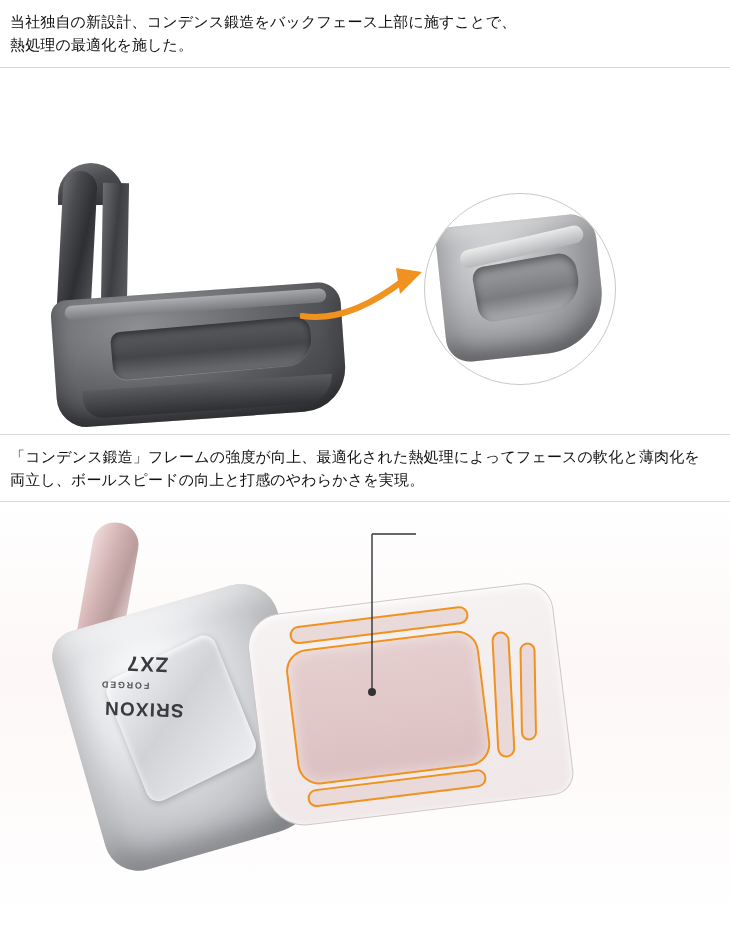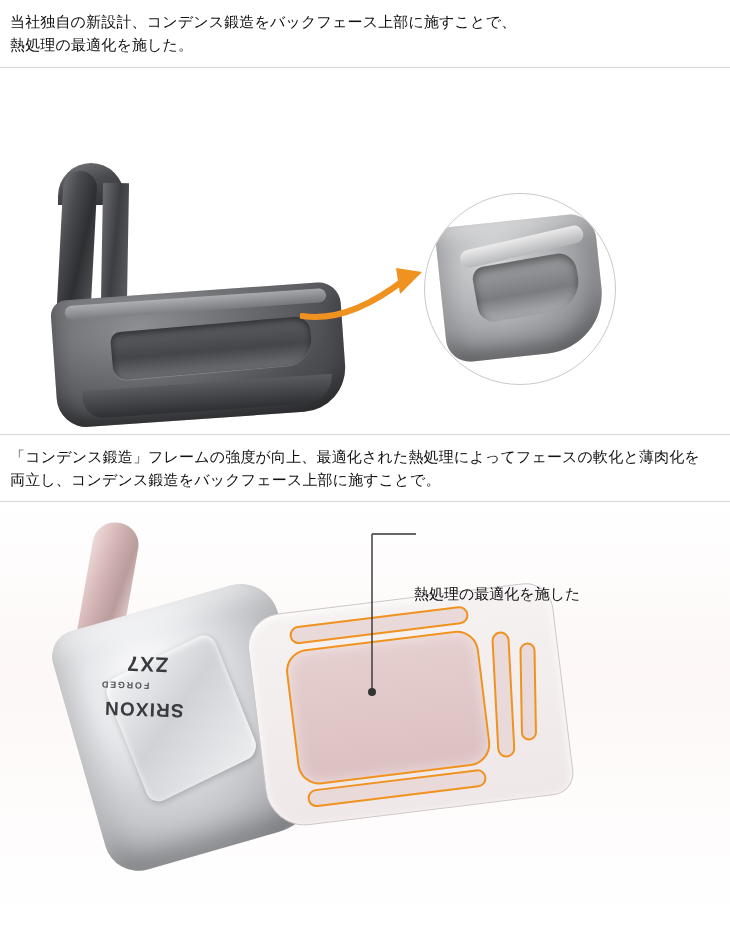--- a/index.html
+++ b/index.html
@@ -333,21 +333,21 @@
         <div class="zoom-ridge"></div>
         <div class="zoom-inner"></div>
       </div>
     </div>
   </div>
 
   <div class="rule"></div>
 
   <div class="caption-block">
     <span class="line">「コンデンス鍛造」フレームの強度が向上、最適化された熱処理によってフェースの軟化と薄肉化を</span>
-    <span class="line">両立し、コンデンス鍛造をバックフェース上部に施すことで。</span>
+    <span class="line">両立し、ボールスピードの向上と打感のやわらかさを実現。</span>
   </div>
 
   <div class="rule"></div>
 
   <div class="figure2">
 
     <div class="fig2-shaft"></div>
 
     <div class="fig2-head">
       <div class="fig2-badge"></div>
@@ -364,18 +364,17 @@
       <div class="bar right2"></div>
     </div>
 
     <svg style="position:absolute; left:320px; top:20px; width:120px; height:200px;" viewBox="0 0 120 200">
       <path d="M52,12 L96,12" fill="none" stroke="#333333" stroke-width="1.4"></path>
       <path d="M52,12 L52,168" fill="none" stroke="#333333" stroke-width="1.4"></path>
       <circle cx="52" cy="170" r="4" fill="#333333"></circle>
     </svg>
 
     <div class="callout-text">
-      <span class="line">熱処理の最適化を施した</span>
     </div>
   </div>
 
   <div class="bottom-space"></div>
 </div>
 
 </body></html>

